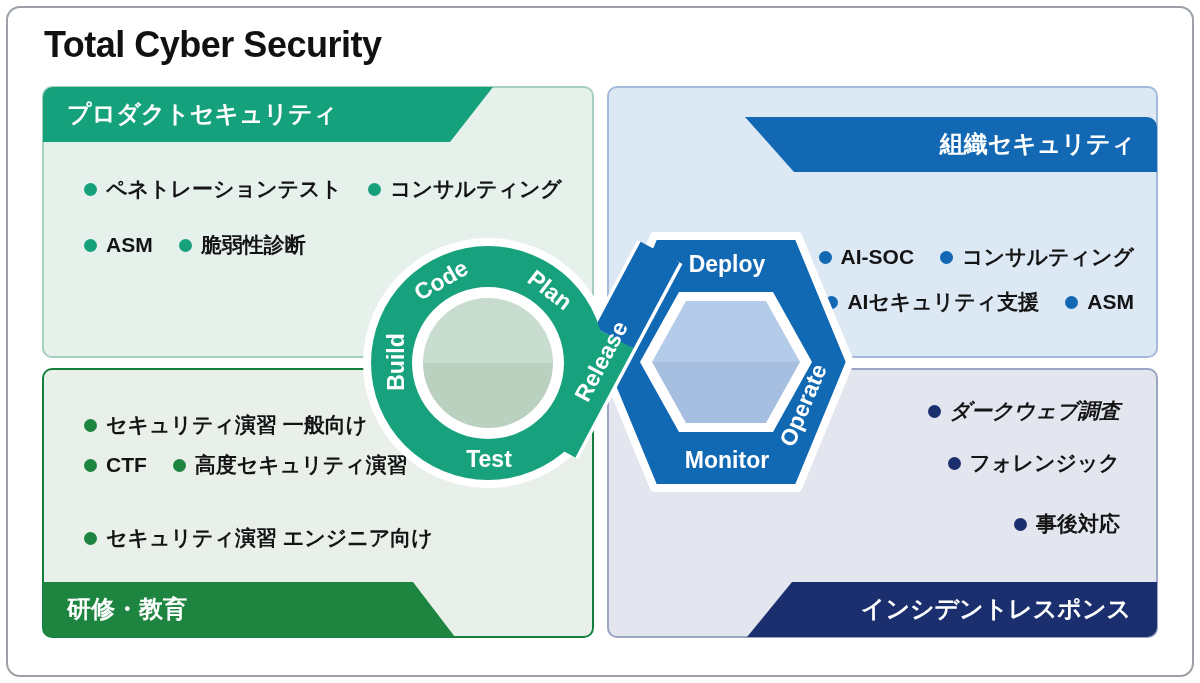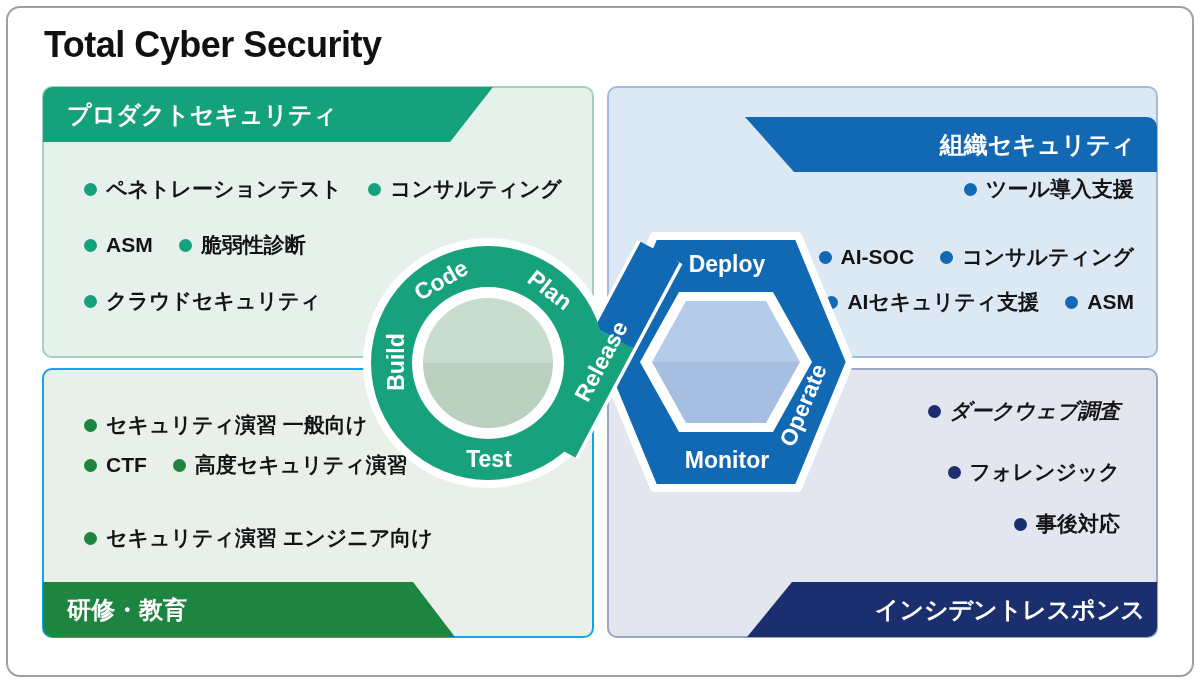--- a/index.html
+++ b/index.html
@@ -8,34 +8,34 @@
     font-family:"Liberation Sans","DejaVu Sans",sans-serif;
   }
   .frame{
     position:absolute;inset:6px;border:2px solid #9aa0a6;border-radius:14px;pointer-events:none;
   }
   .page-title{
     position:absolute;left:44px;top:24px;font-size:36px;font-weight:800;color:#111;letter-spacing:-0.5px;
   }
   .card{position:absolute;border-radius:10px;box-sizing:border-box;}
   .card.tl{left:42px;top:86px;width:552px;height:272px;background:#e6f1eb;border:2px solid #a7cfbd;}
-  .card.bl{left:42px;top:368px;width:552px;height:270px;background:#e9f0ea;border:2px solid #0ea5e9;}
+  .card.bl{left:42px;top:368px;width:552px;height:270px;background:#e9f0ea;border:2px solid #15803d;}
   .card.tr{left:607px;top:86px;width:551px;height:272px;background:#dde8f5;border:2px solid #a3badb;}
   .card.br{left:607px;top:368px;width:551px;height:270px;background:#e3e5ef;border:2px solid #9ba6c5;}
   .banner{
     position:absolute;height:55px;line-height:55px;color:#fff;font-size:24px;font-weight:700;
-    box-sizing:border-box;white-space:nowrap;
+    box-sizing:border-box;white-space:nowrap;font-family:Liberation Serif, serif;
   }
   .banner.tl{left:-1px;top:-1px;width:450px;background:#14a17b;padding-left:24px;
     clip-path:polygon(0 0,450px 0,407px 100%,0 100%);border-top-left-radius:10px;}
   .banner.bl{left:-1px;bottom:-1px;width:412px;background:#1e8540;padding-left:24px;
     clip-path:polygon(0 0,370px 0,412px 100%,0 100%);border-bottom-left-radius:10px;}
   .banner.tr{right:-1px;top:-1px;width:412px;background:#1268b3;padding-right:22px;text-align:right;
     clip-path:polygon(0 0,100% 0,100% 100%,49px 100%);border-top-right-radius:10px;margin-top:30px;}
-  .banner.br{right:-1px;bottom:-1px;width:410px;background:#1b2f6f;padding-right:12px;text-align:right;
+  .banner.br{right:-1px;bottom:-1px;width:410px;background:#1b2f6f;padding-right:26px;text-align:right;
     clip-path:polygon(45px 0,100% 0,100% 100%,0 100%);border-bottom-right-radius:10px;}
   .row{position:absolute;display:flex;align-items:center;column-gap:26px;height:30px;white-space:nowrap;}
   .row.left{left:40px;}
   .row.right{right:22px;justify-content:flex-end;}
   .card.br .row.right{right:36px;}
   .item{display:flex;align-items:center;font-size:21px;font-weight:700;color:#141414;justify-content:flex-end;}
   .dot{width:13px;height:13px;border-radius:50%;margin-right:9px;flex:0 0 auto;}
   .card.tl .dot{background:#14a17b;}
   .card.bl .dot{background:#1e8540;}
   .card.tr .dot{background:#1268b3;}
@@ -64,26 +64,20 @@
     <div class="row left" style="top:142px;">
       <span class="item">
           <i class="dot"></i>
           <span>ASM</span>
         </span>
       <span class="item">
           <i class="dot"></i>
           <span>脆弱性診断</span>
         </span>
     </div>
-    <div class="row left" style="top:198px;">
-      <span class="item">
-          <i class="dot"></i>
-          <span>クラウドセキュリティ</span>
-        </span>
-    </div>
   </div>
 
   <div class="card bl">
     <div class="row left" style="top:40px;">
       <span class="item">
           <i class="dot"></i>
           <span>セキュリティ演習 一般向け</span>
         </span>
     </div>
     <div class="row left" style="top:80px;">
@@ -101,24 +95,20 @@
           <i class="dot"></i>
           <span>セキュリティ演習 エンジニア向け</span>
         </span>
     </div>
     <div class="banner bl">研修・教育</div>
   </div>
 
   <div class="card tr">
     <div class="banner tr">組織セキュリティ</div>
     <div class="row right" style="top:86px;">
-      <span class="item">
-          <i class="dot"></i>
-          <span>ツール導入支援</span>
-        </span>
     </div>
     <div class="row right" style="top:142px;margin-top:12px;">
       <span class="item">
           <i class="dot"></i>
           <span>AI-SOC</span>
         </span>
       <span class="item">
           <i class="dot"></i>
           <span>コンサルティング</span>
         </span>
@@ -135,21 +125,21 @@
     </div>
   </div>
 
   <div class="card br">
     <div class="row right" style="top:26px;font-style:italic;">
       <span class="item">
           <i class="dot"></i>
           <span>ダークウェブ調査</span>
         </span>
     </div>
-    <div class="row right" style="top:87px;">
+    <div class="row right" style="top:78px;">
       <span class="item">
           <i class="dot"></i>
           <span>フォレンジック</span>
         </span>
     </div>
     <div class="row right" style="top:139px;">
       <span class="item">
           <i class="dot"></i>
           <span>事後対応</span>
         </span>

